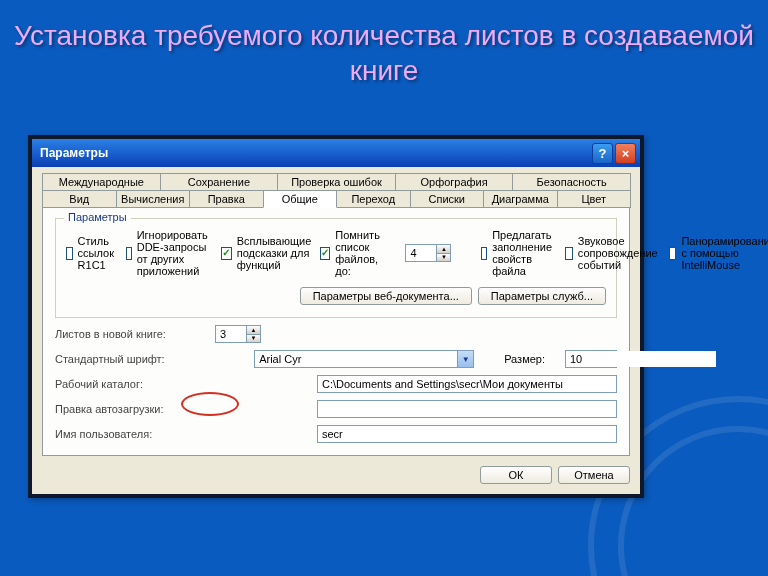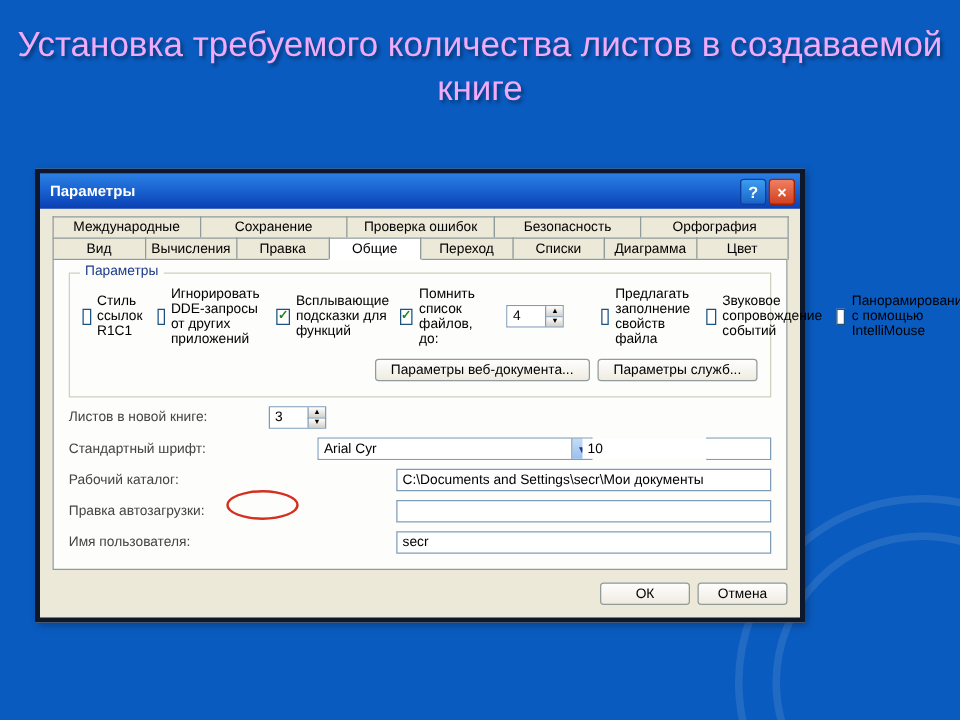--- a/index.html
+++ b/index.html
@@ -66,21 +66,21 @@
   .tb-help { background: linear-gradient(#3c9cf0,#1a65c8); border:1px solid #0a3fa0; }
   .tb-close { background: linear-gradient(#f08060,#d04020); border:1px solid #a02000; }
   .body {
     padding: 6px 10px 10px 10px;
   }
   .tabs {
     display: flex;
     flex-wrap: wrap;
     gap: 0;
   }
-  .tabrow { display:flex; width:100%; }
+  .tabrow { display:flex; width:100%;justify-content:center; }
   .tab {
     background: #ece9d8;
     border: 1px solid #919b9c;
     border-bottom: none;
     padding: 2px 0;
     text-align: center;
     font-size: 11px;
     color: #000;
     cursor: default;
     flex: 1;
@@ -233,22 +233,22 @@
     <span class="title">Параметры</span>
     <div class="tb-btn tb-help">?</div>
     <div class="tb-btn tb-close">×</div>
   </div>
   <div class="body">
     <div class="tabs">
       <div class="tabrow">
         <div class="tab">Международные</div>
         <div class="tab">Сохранение</div>
         <div class="tab">Проверка ошибок</div>
+        <div class="tab">Орфография</div>
         <div class="tab">Безопасность</div>
-        <div class="tab">Орфография</div>
       </div>
       <div class="tabrow tabrow2">
         <div class="tab">Вид</div>
         <div class="tab">Вычисления</div>
         <div class="tab">Правка</div>
         <div class="tab active">Общие</div>
         <div class="tab">Переход</div>
         <div class="tab">Списки</div>
         <div class="tab">Диаграмма</div>
         <div class="tab">Цвет</div>
@@ -318,21 +318,21 @@
       <span class="highlight-oval" style="left:138px; top:184px; width:58px; height:24px;"></span>
 
       <div class="formrow">
         <span class="label">Стандартный шрифт:</span>
         <span style="flex:1"></span>
         <span class="combo" style="width:220px;">
           <input value="Arial Cyr" style="">
           <span class="dd">▼</span>
         </span>
         <span style="margin-left:10px;">Размер:</span>
-        <span class="combo" style="width:52px;justify-content:flex-end;">
+        <span class="combo" style="width:52px;">
           <input value="10" style="">
 
         </span>
       </div>
 
       <div class="formrow">
         <span class="label">Рабочий каталог:</span>
         <span style="flex:1"></span>
         <input class="txt" style="width: 300px;" value="C:\Documents and Settings\secr\Мои документы">
       </div>

